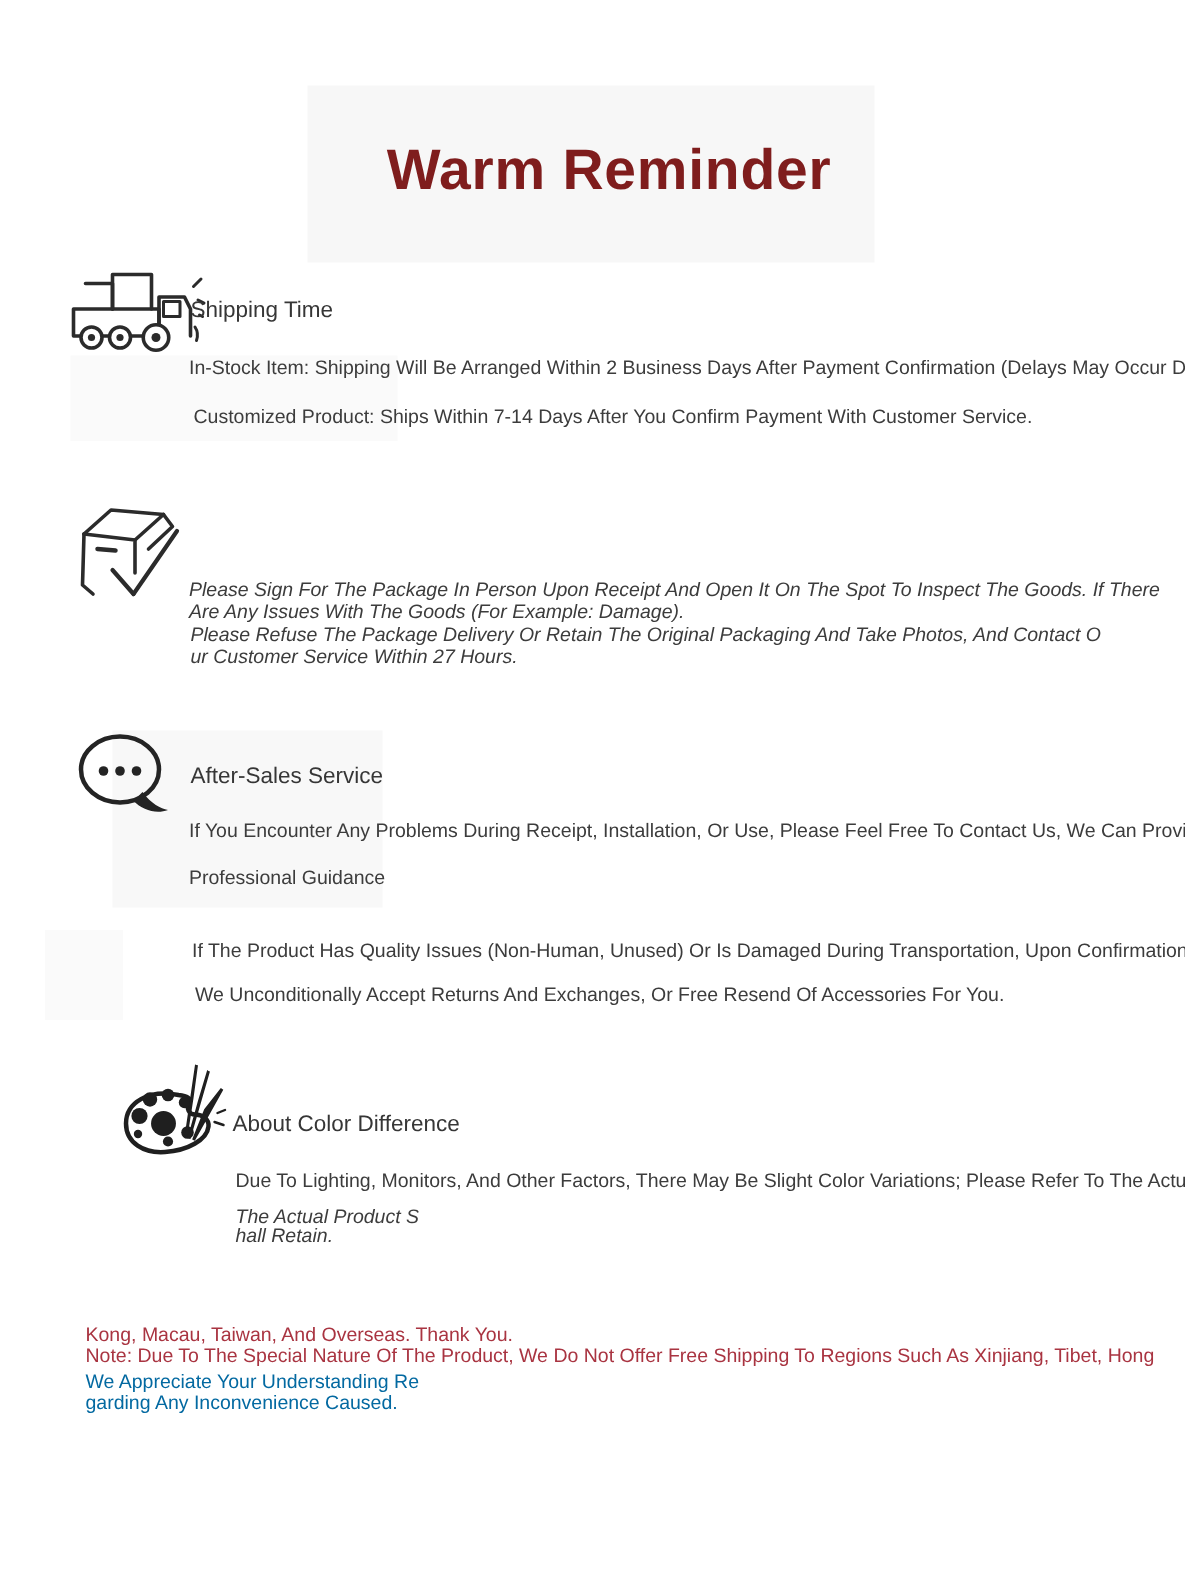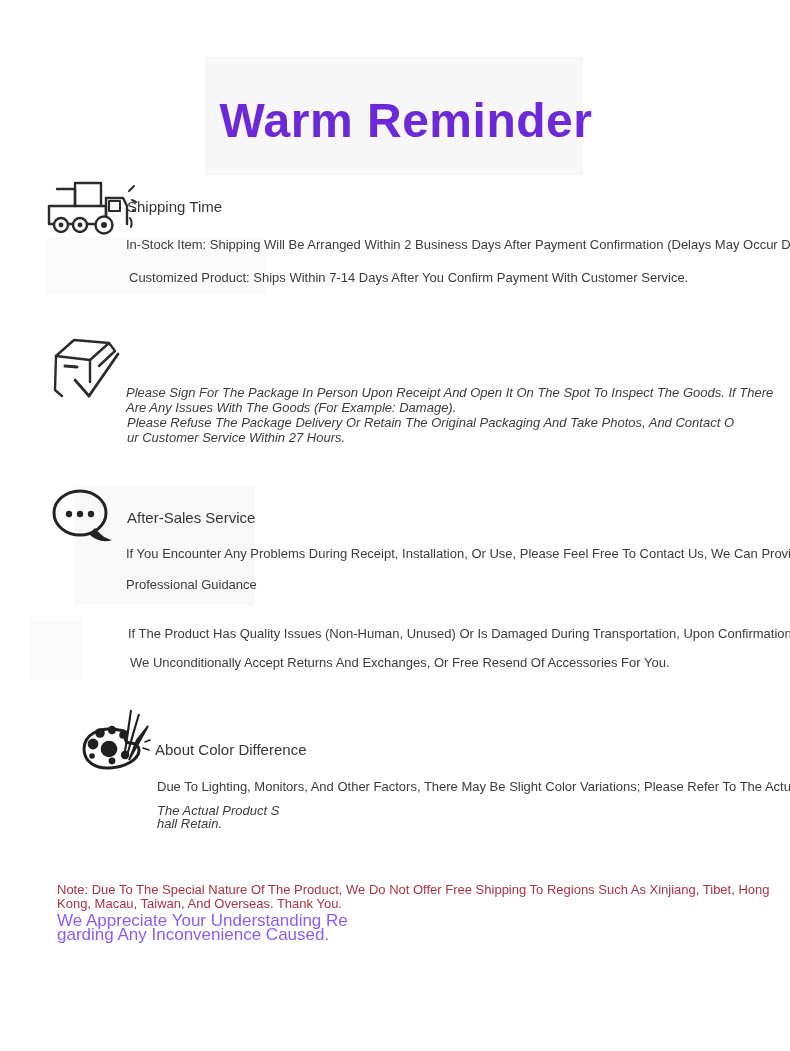--- a/index.html
+++ b/index.html
@@ -9,21 +9,21 @@
     font-family:"Liberation Sans",sans-serif;color:#3c3c3c;
   }
   .bg-patch{position:absolute;z-index:0;}
   .title-bg{left:205px;top:57px;width:378px;height:118px;background:#f7f7f7;}
   .shipping-bg{left:47px;top:237px;width:218px;height:57px;background:#fafafa;}
   .aftersales-bg{left:75px;top:487px;width:180px;height:118px;background:#f8f8f8;}
   .left-bg{left:30px;top:620px;width:52px;height:60px;background:#fafafa;}
 
   .page-title{
     position:absolute;left:0;top:93px;width:790px;padding-left:22px;box-sizing:border-box;
-    text-align:center;font-size:48px;font-weight:bold;color:#6d28d9;letter-spacing:.5px;
+    text-align:center;font-size:38px;font-weight:bold;color:#7f1d1d;letter-spacing:.5px;
     z-index:2;margin:0;
   }
   .section{position:absolute;left:0;width:750px;z-index:1;}
   .sec-shipping{top:170px;height:130px;}
   .sec-receiving{top:330px;height:125px;}
   .sec-aftersales{top:480px;height:200px;}
   .sec-color{top:698px;height:135px;margin-left:29px;}
   .sec-note{top:876px;height:75px;}
 
   .icon{position:absolute;}
@@ -32,21 +32,21 @@
     position:absolute;font-size:15px;color:#363636;white-space:nowrap;
   }
   .line{
     position:absolute;font-size:13px;color:#3c3c3c;white-space:nowrap;
   }
   .para{position:absolute;font-size:13px;color:#3c3c3c;font-style:italic;}
   .para .pline{white-space:nowrap;line-height:14.5px;}
   .tight .pline{line-height:12.6px;}
   .note-red{position:absolute;font-size:13px;color:#a93441;}
   .note-red .pline{white-space:nowrap;line-height:14.2px;}
-  .note-gray{position:absolute;font-size:17px;color:#8b5cf6;}
+  .note-gray{position:absolute;font-size:13px;color:#0369a1;}
   .note-gray .pline{white-space:nowrap;line-height:14.2px;}
 </style>
 </head>
 <body>
 
 <div class="page">
 
   <div class="bg-patch title-bg"></div>
   <div class="bg-patch shipping-bg"></div>
   <div class="bg-patch aftersales-bg"></div>
@@ -136,22 +136,22 @@
     <div class="heading" style="left:126px;top:43px;">About Color Difference</div>
     <div class="line" style="left:128px;top:81px;">Due To Lighting, Monitors, And Other Factors, There May Be Slight Color Variations; Please Refer To The Actual Product</div>
     <div class="para tight" style="left:128px;top:107px;">
       <div class="pline">The Actual Product S</div>
       <div class="pline">hall Retain.</div>
     </div>
   </div>
 
   <div class="section sec-note">
     <div class="note-red" style="left:57px;top:7px;">
+      <div class="pline">Kong, Macau, Taiwan, And Overseas. Thank You.</div>
       <div class="pline">Note: Due To The Special Nature Of The Product, We Do Not Offer Free Shipping To Regions Such As Xinjiang, Tibet, Hong</div>
-      <div class="pline">Kong, Macau, Taiwan, And Overseas. Thank You.</div>
     </div>
     <div class="note-gray" style="left:57px;top:38px;">
       <div class="pline">We Appreciate Your Understanding Re</div>
       <div class="pline">garding Any Inconvenience Caused.</div>
     </div>
   </div>
 
 </div>
 
 </body></html>

